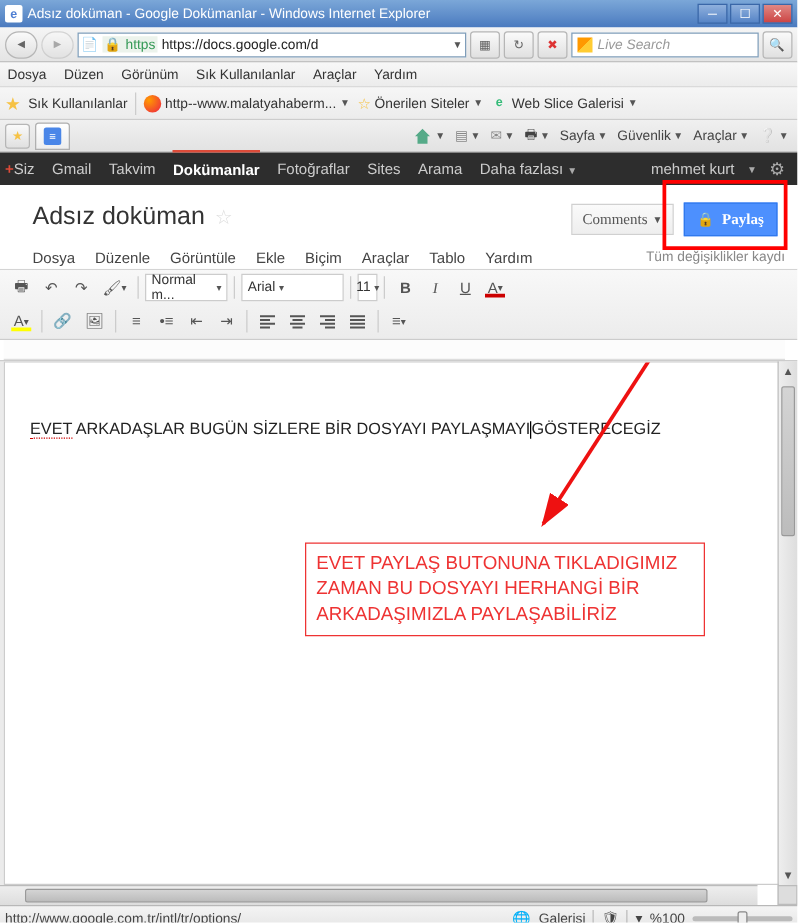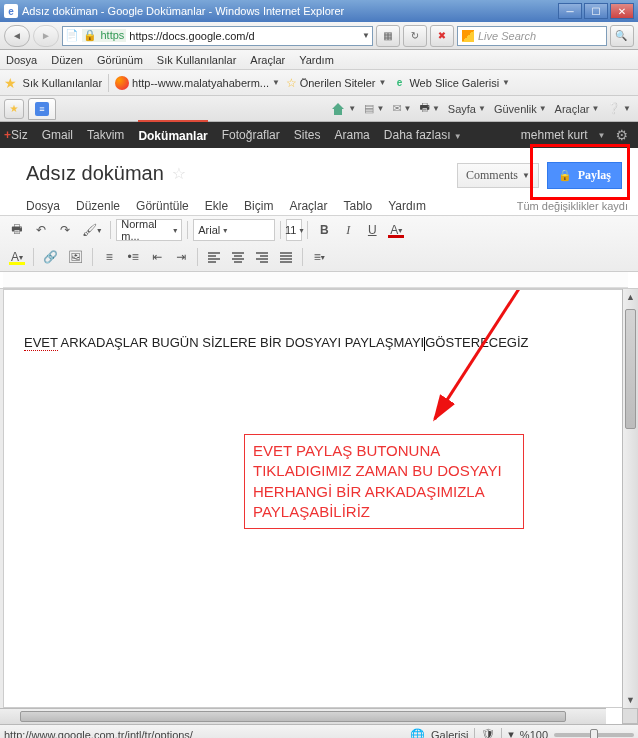--- a/index.html
+++ b/index.html
@@ -321,21 +321,21 @@
       <span class="ew">EVET</span><span> ARKADAŞLAR  BUGÜN SİZLERE BİR DOSYAYI PAYLAŞMAYI</span><span class="cursor"></span><span>GÖSTERECEGİZ</span>
     </div>
     <svg class="arrow" style="left:0; top:0; width:100%; height:100%; pointer-events:none" viewBox="0 0 600 420">
       <defs>
           <marker id="ah" markerWidth="10" markerHeight="10" refX="8" refY="3" orient="auto">
             <path d="M0,0 L0,6 L9,3 z" fill="#e11"></path>
           </marker>
         </defs>
       <line x1="530" y1="-40" x2="420" y2="130" stroke="#e11" stroke-width="3" marker-end="url(#ah)"></line>
     </svg>
-    <div class="annot-box" style="left:240px; top:144px; width:280px;">
+    <div class="annot-box" style="left:240px; top:144px; width:320px;">
       <span>EVET PAYLAŞ BUTONUNA TIKLADIGIMIZ ZAMAN BU DOSYAYI HERHANGİ BİR ARKADAŞIMIZLA PAYLAŞABİLİRİZ</span>
     </div>
   </div>
   <div class="vscroll">
     <div class="sb-btn" style="top:0">▲</div>
     <div class="thumb"></div>
     <div class="sb-btn" style="bottom:0">▼</div>
   </div>
 </div>
 <div style="display:flex">

